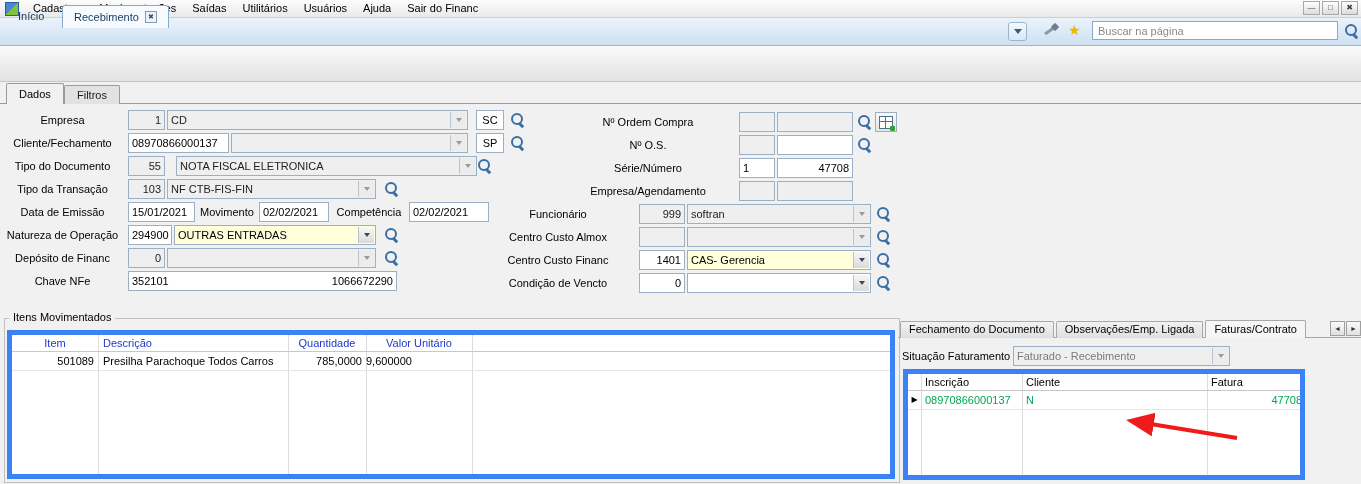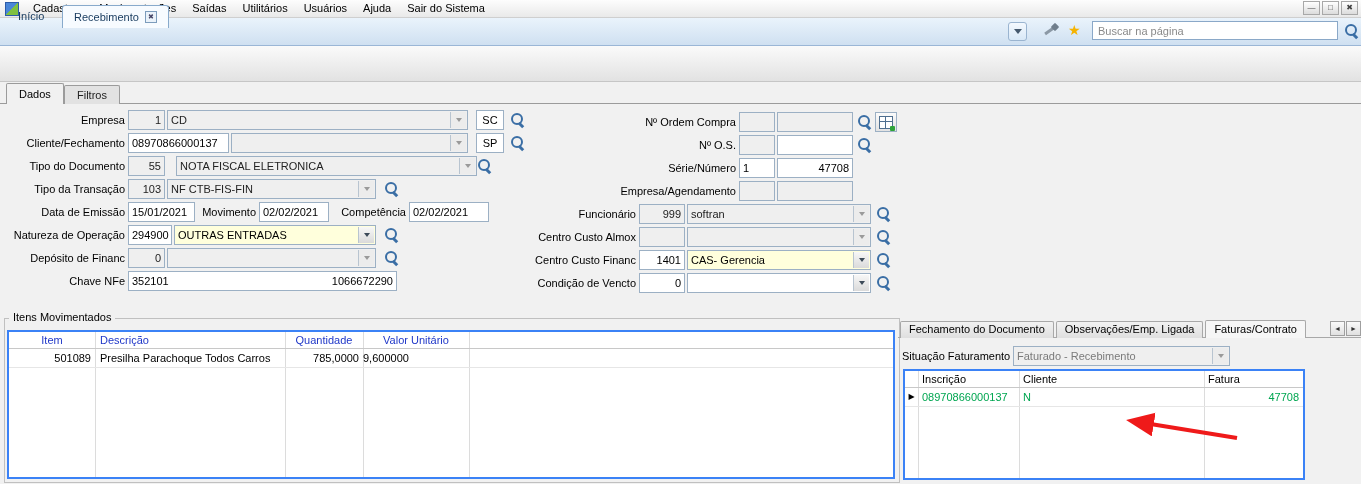--- a/index.html
+++ b/index.html
@@ -87,21 +87,21 @@
 
   
   .ptab{position:absolute;box-sizing:border-box;border:1px solid #9b9b9b;border-bottom:none;
         border-radius:2px 2px 0 0;padding:0 12px;white-space:nowrap}
   .ptab.act{left:6px;top:83px;height:21px;line-height:20px;background:#f1f1f1;z-index:3}
   .ptab.inact{left:64px;top:85px;height:19px;line-height:18px;background:#e2e2e2;z-index:1;color:#222}
   .content{position:absolute;left:0;top:103px;width:1361px;height:381px;background:#f1f1f1;
            border-top:1px solid #9b9b9b;box-sizing:border-box;z-index:0}
 
   
-  .lb{position:absolute;height:20px;line-height:20px;text-align:right;white-space:nowrap;z-index:2}
+  .lb{position:absolute;height:20px;line-height:20px;text-align:center;white-space:nowrap;z-index:2}
   .f{position:absolute;box-sizing:border-box;height:20px;line-height:18px;border:1px solid #9cb0c4;
      background:#fff;padding:0 3px;font-size:11px;white-space:nowrap;overflow:hidden;z-index:2}
   .f.g{background:#efefef;color:#222}
   .f.y{background:#ffffdc}
   .f.r{text-align:right}
   .f.c{text-align:center}
   .combo{padding-right:0}
   .carr{position:absolute;right:1px;top:1px;width:15px;height:16px;
         background:linear-gradient(#f7f7f7,#dadada);border-left:1px solid #b8c4d0;
         display:flex;align-items:center;justify-content:center}
@@ -111,21 +111,21 @@
   .gridbtn{position:absolute;box-sizing:border-box;width:22px;height:20px;border:1px solid #9cb0c4;
            background:linear-gradient(#fbfbfb,#e3e3e3);display:flex;align-items:center;justify-content:center;z-index:2}
   .tblico{position:relative;width:12px;height:11px;border:1px solid #4f6f8f;background:#fff}
   .tblico::before{content:"";position:absolute;left:0;right:0;top:4px;height:1px;background:#4f6f8f}
   .tblico::after{content:"";position:absolute;top:0;bottom:0;left:5px;width:1px;background:#4f6f8f}
   .tblico .plus{position:absolute;right:-3px;bottom:-3px;width:5px;height:5px;background:#2fa33a;border-radius:1px}
 
   
   .grp{position:absolute;left:4px;top:318px;width:894px;height:163px;border:1px solid #c0c0c0;z-index:1}
   .grpcap{position:absolute;left:9px;top:311px;background:#f1f1f1;padding:0 4px;z-index:2}
-  .grid{position:absolute;background:#fff;border:2px solid #3b82f6;box-sizing:border-box;z-index:2;overflow:hidden}
+  .grid{position:absolute;background:#fff;border:5px solid #3b82f6;box-sizing:border-box;z-index:2;overflow:hidden}
   .vl{position:absolute;top:0;bottom:0;width:1px;background:#dcdcdc}
   .hrow{position:absolute;left:0;right:0;top:0;height:17px;border-bottom:1px solid #c8c8c8;box-sizing:border-box}
   .hc{position:absolute;top:0;height:16px;line-height:16px;white-space:nowrap;overflow:hidden}
   .cell{position:absolute;height:16px;line-height:16px;white-space:nowrap;overflow:hidden}
   .blue{color:#2038c8}
   .greenv{color:#00a651}
   .rowline{position:absolute;left:0;right:0;height:1px;background:#e6e6e6}
 
   
   .t2wrap{position:absolute;left:900px;top:320px;height:18px;display:flex;gap:2px;align-items:flex-end;z-index:2}
@@ -142,21 +142,21 @@
 <body>
 
 <div class="menubar">
   <span class="appicon"></span>
   <span class="menu-item">Cadastros</span>
   <span class="menu-item">Movimentações</span>
   <span class="menu-item">Saídas</span>
   <span class="menu-item">Utilitários</span>
   <span class="menu-item">Usuários</span>
   <span class="menu-item">Ajuda</span>
-  <span class="menu-item">Sair do Sistema</span>
+  <span class="menu-item">Sair do Financ</span>
   <span class="winctl">
     <span class="winbtn">—</span>
     <span class="winbtn">□</span>
     <span class="winbtn">✖</span>
   </span>
 </div>
 
 <div class="tabbar"></div>
 <div class="dtab inactive" style="left:6px">
   <span style="position:relative;z-index:6">Início</span>

